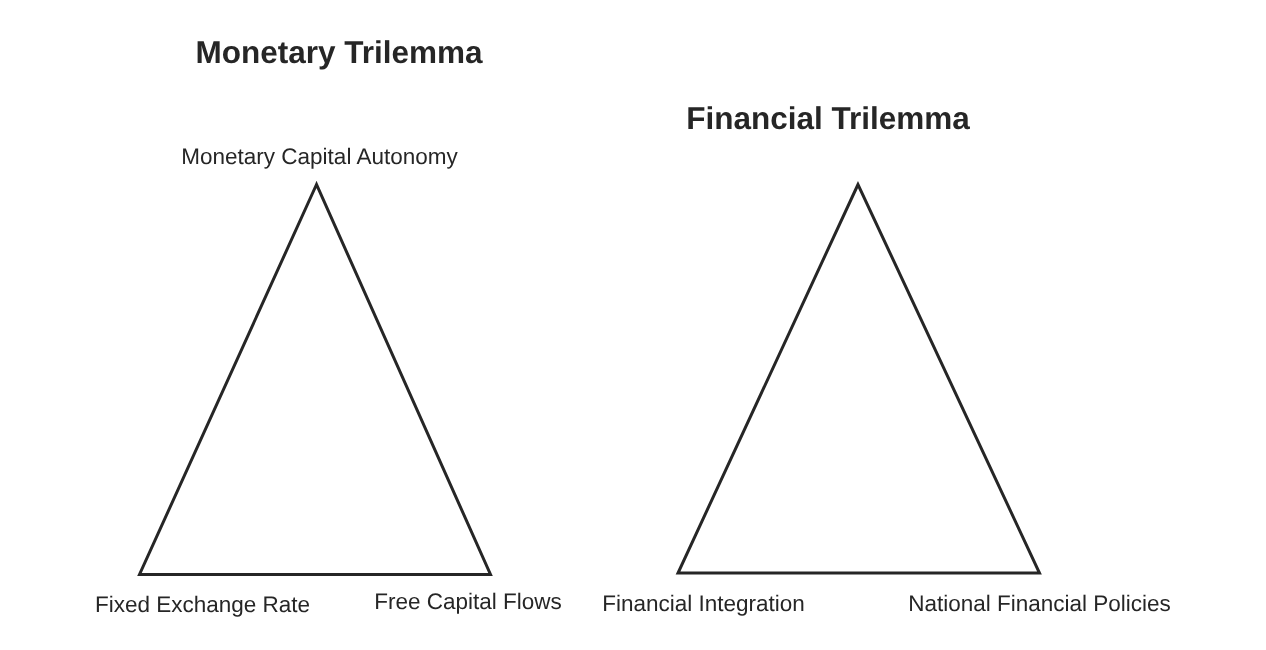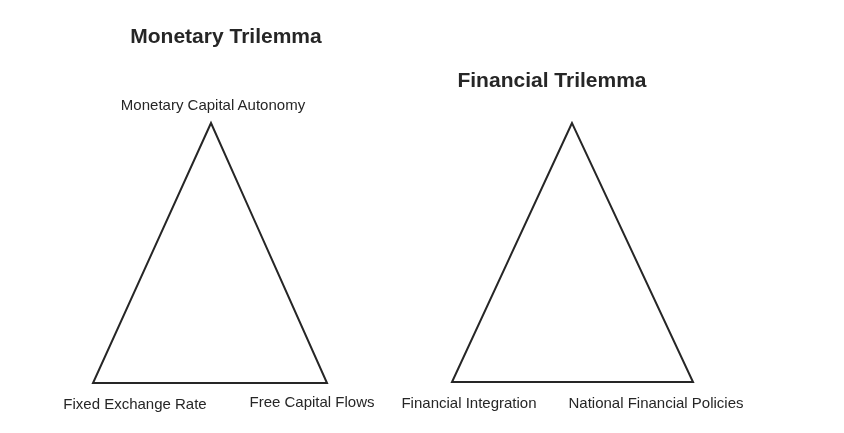--- a/index.html
+++ b/index.html
@@ -68,15 +68,15 @@
 
   <div class="label" style="left:111px; top:395px;margin-left:24px;">Fixed Exchange Rate</div>
 
   <div class="label" style="left:312px; top:393px;">Free Capital Flows</div>
 
   <div class="diagram-title" style="left:552px; top:23px;margin-top:44px;">Financial Trilemma</div>
 
 
   <div class="label" style="left:469px; top:394px;">Financial Integration</div>
 
-  <div class="label" style="left:656px; top:394px;">National Financial Policies</div>
+  <div class="label" style="left:693px; top:394px;">National Financial Policies</div>
 
 </div>
 
 </body></html>

